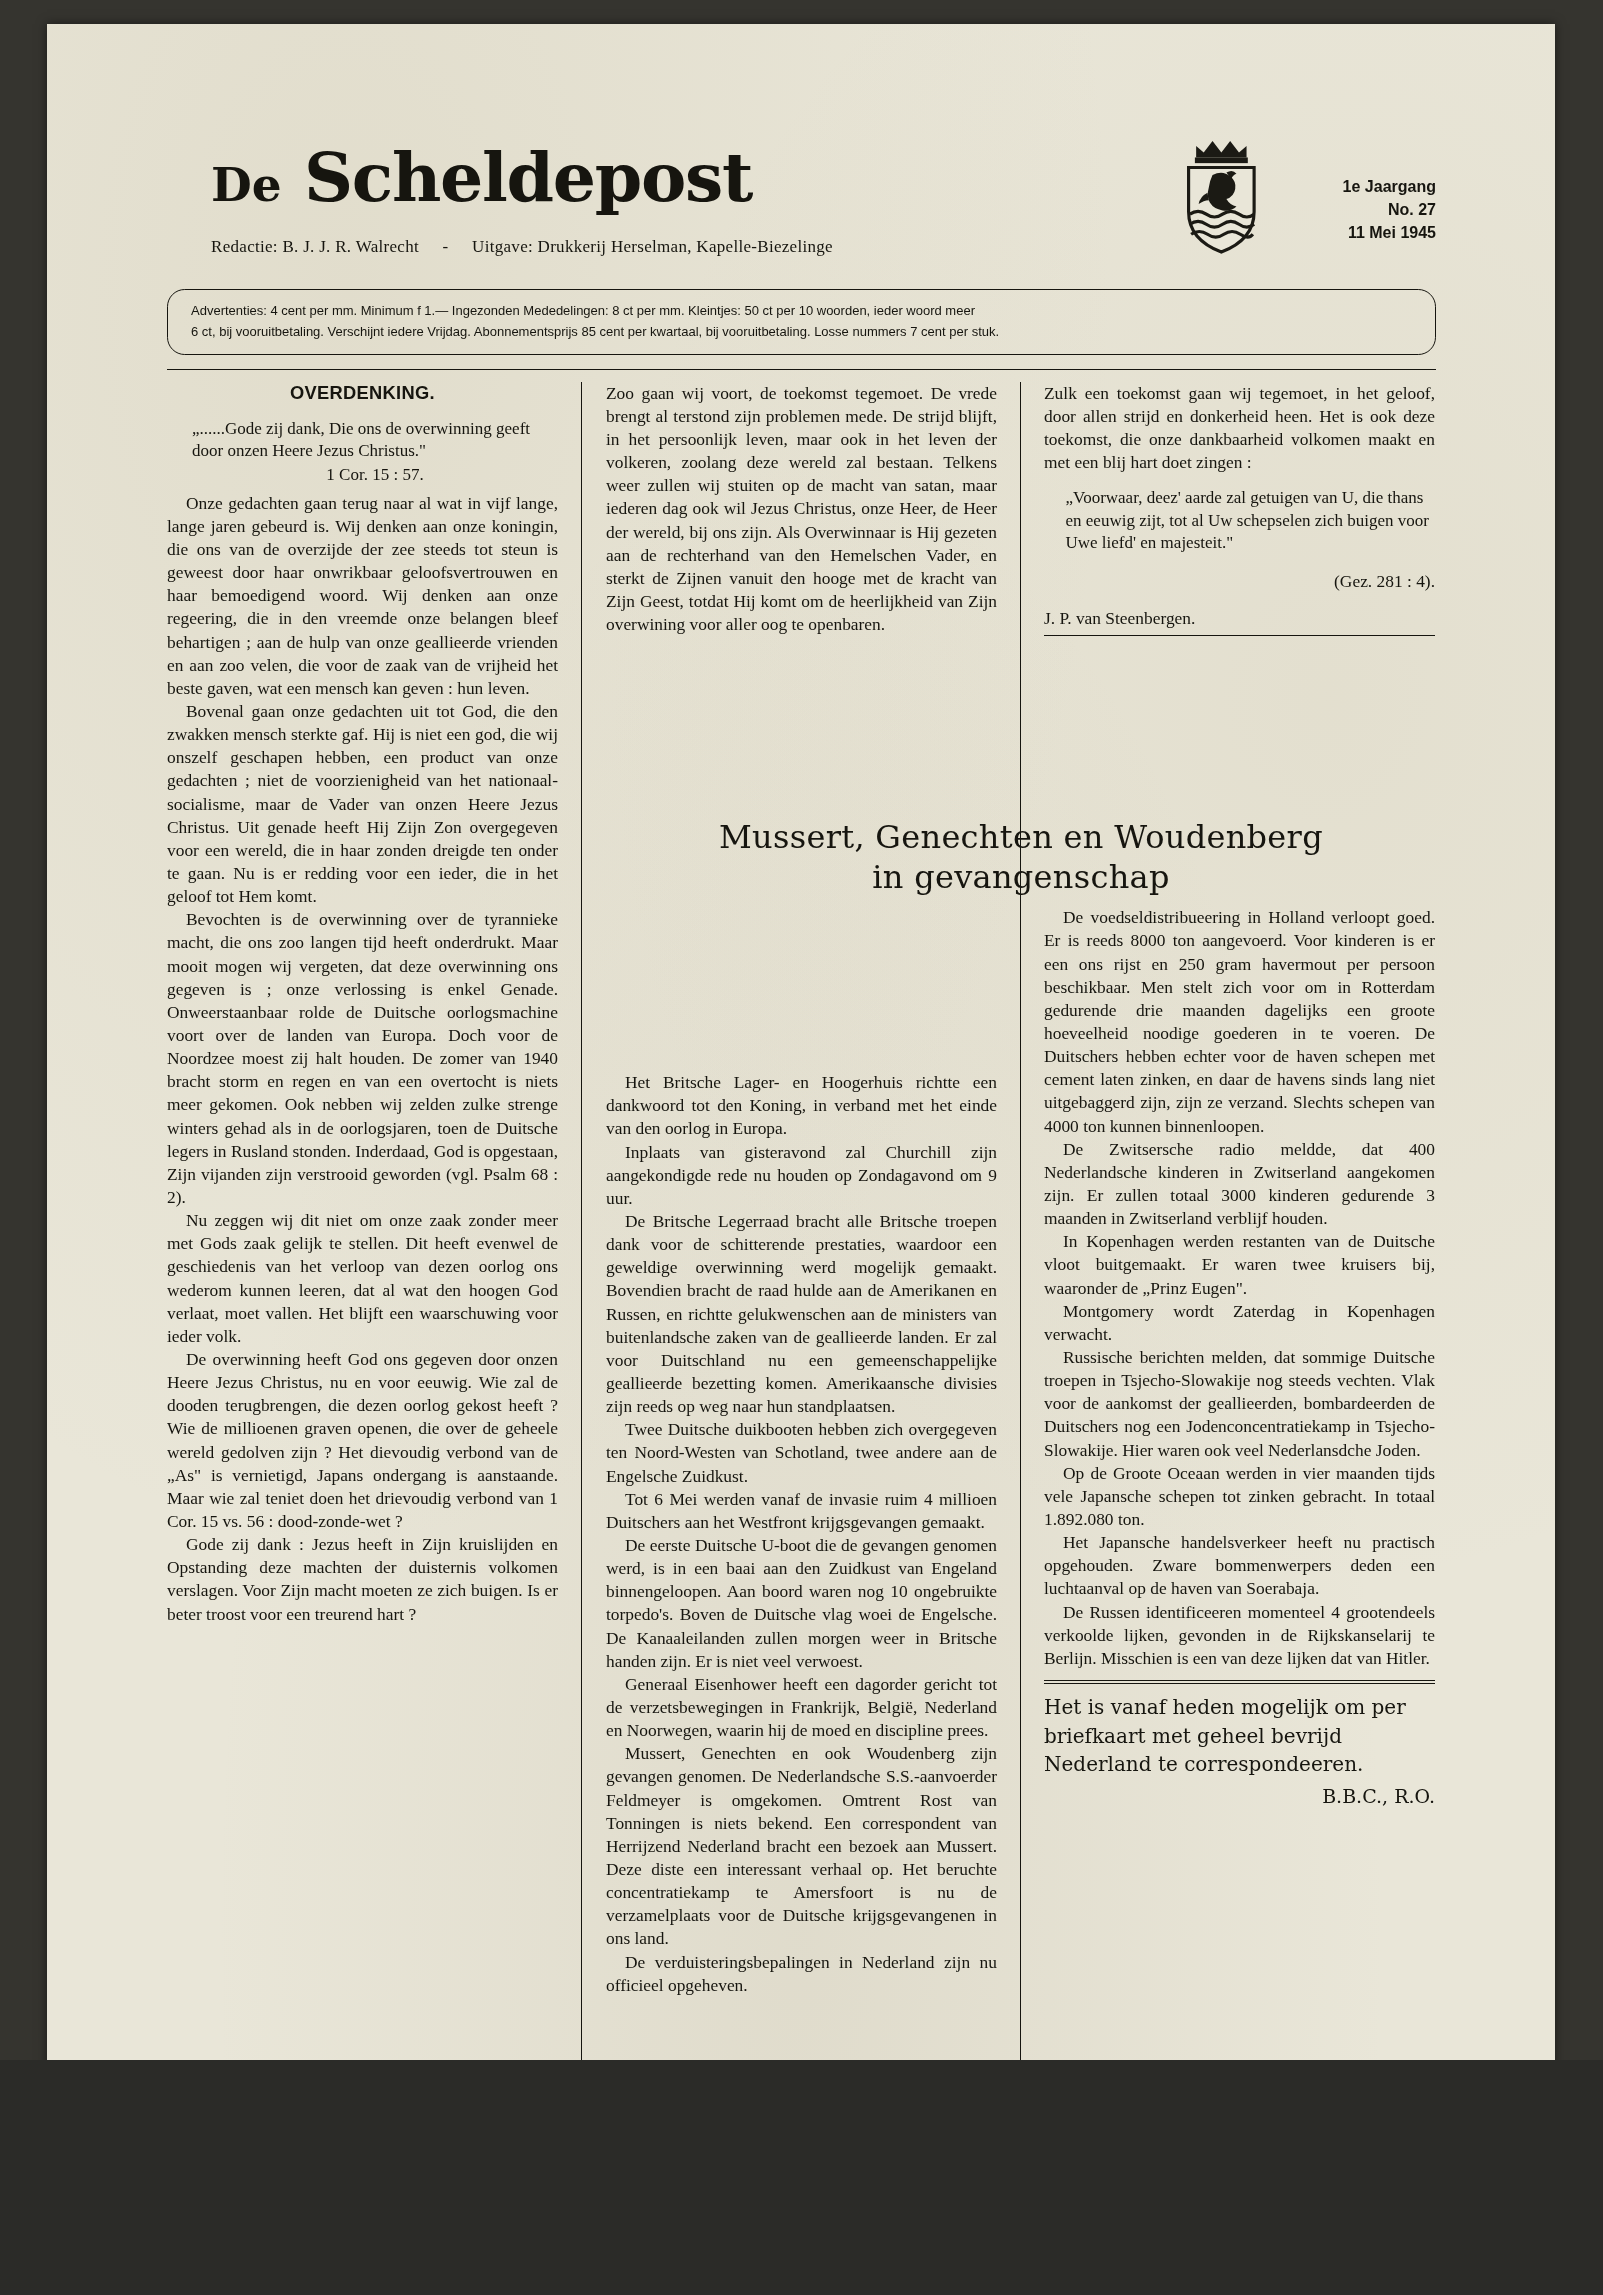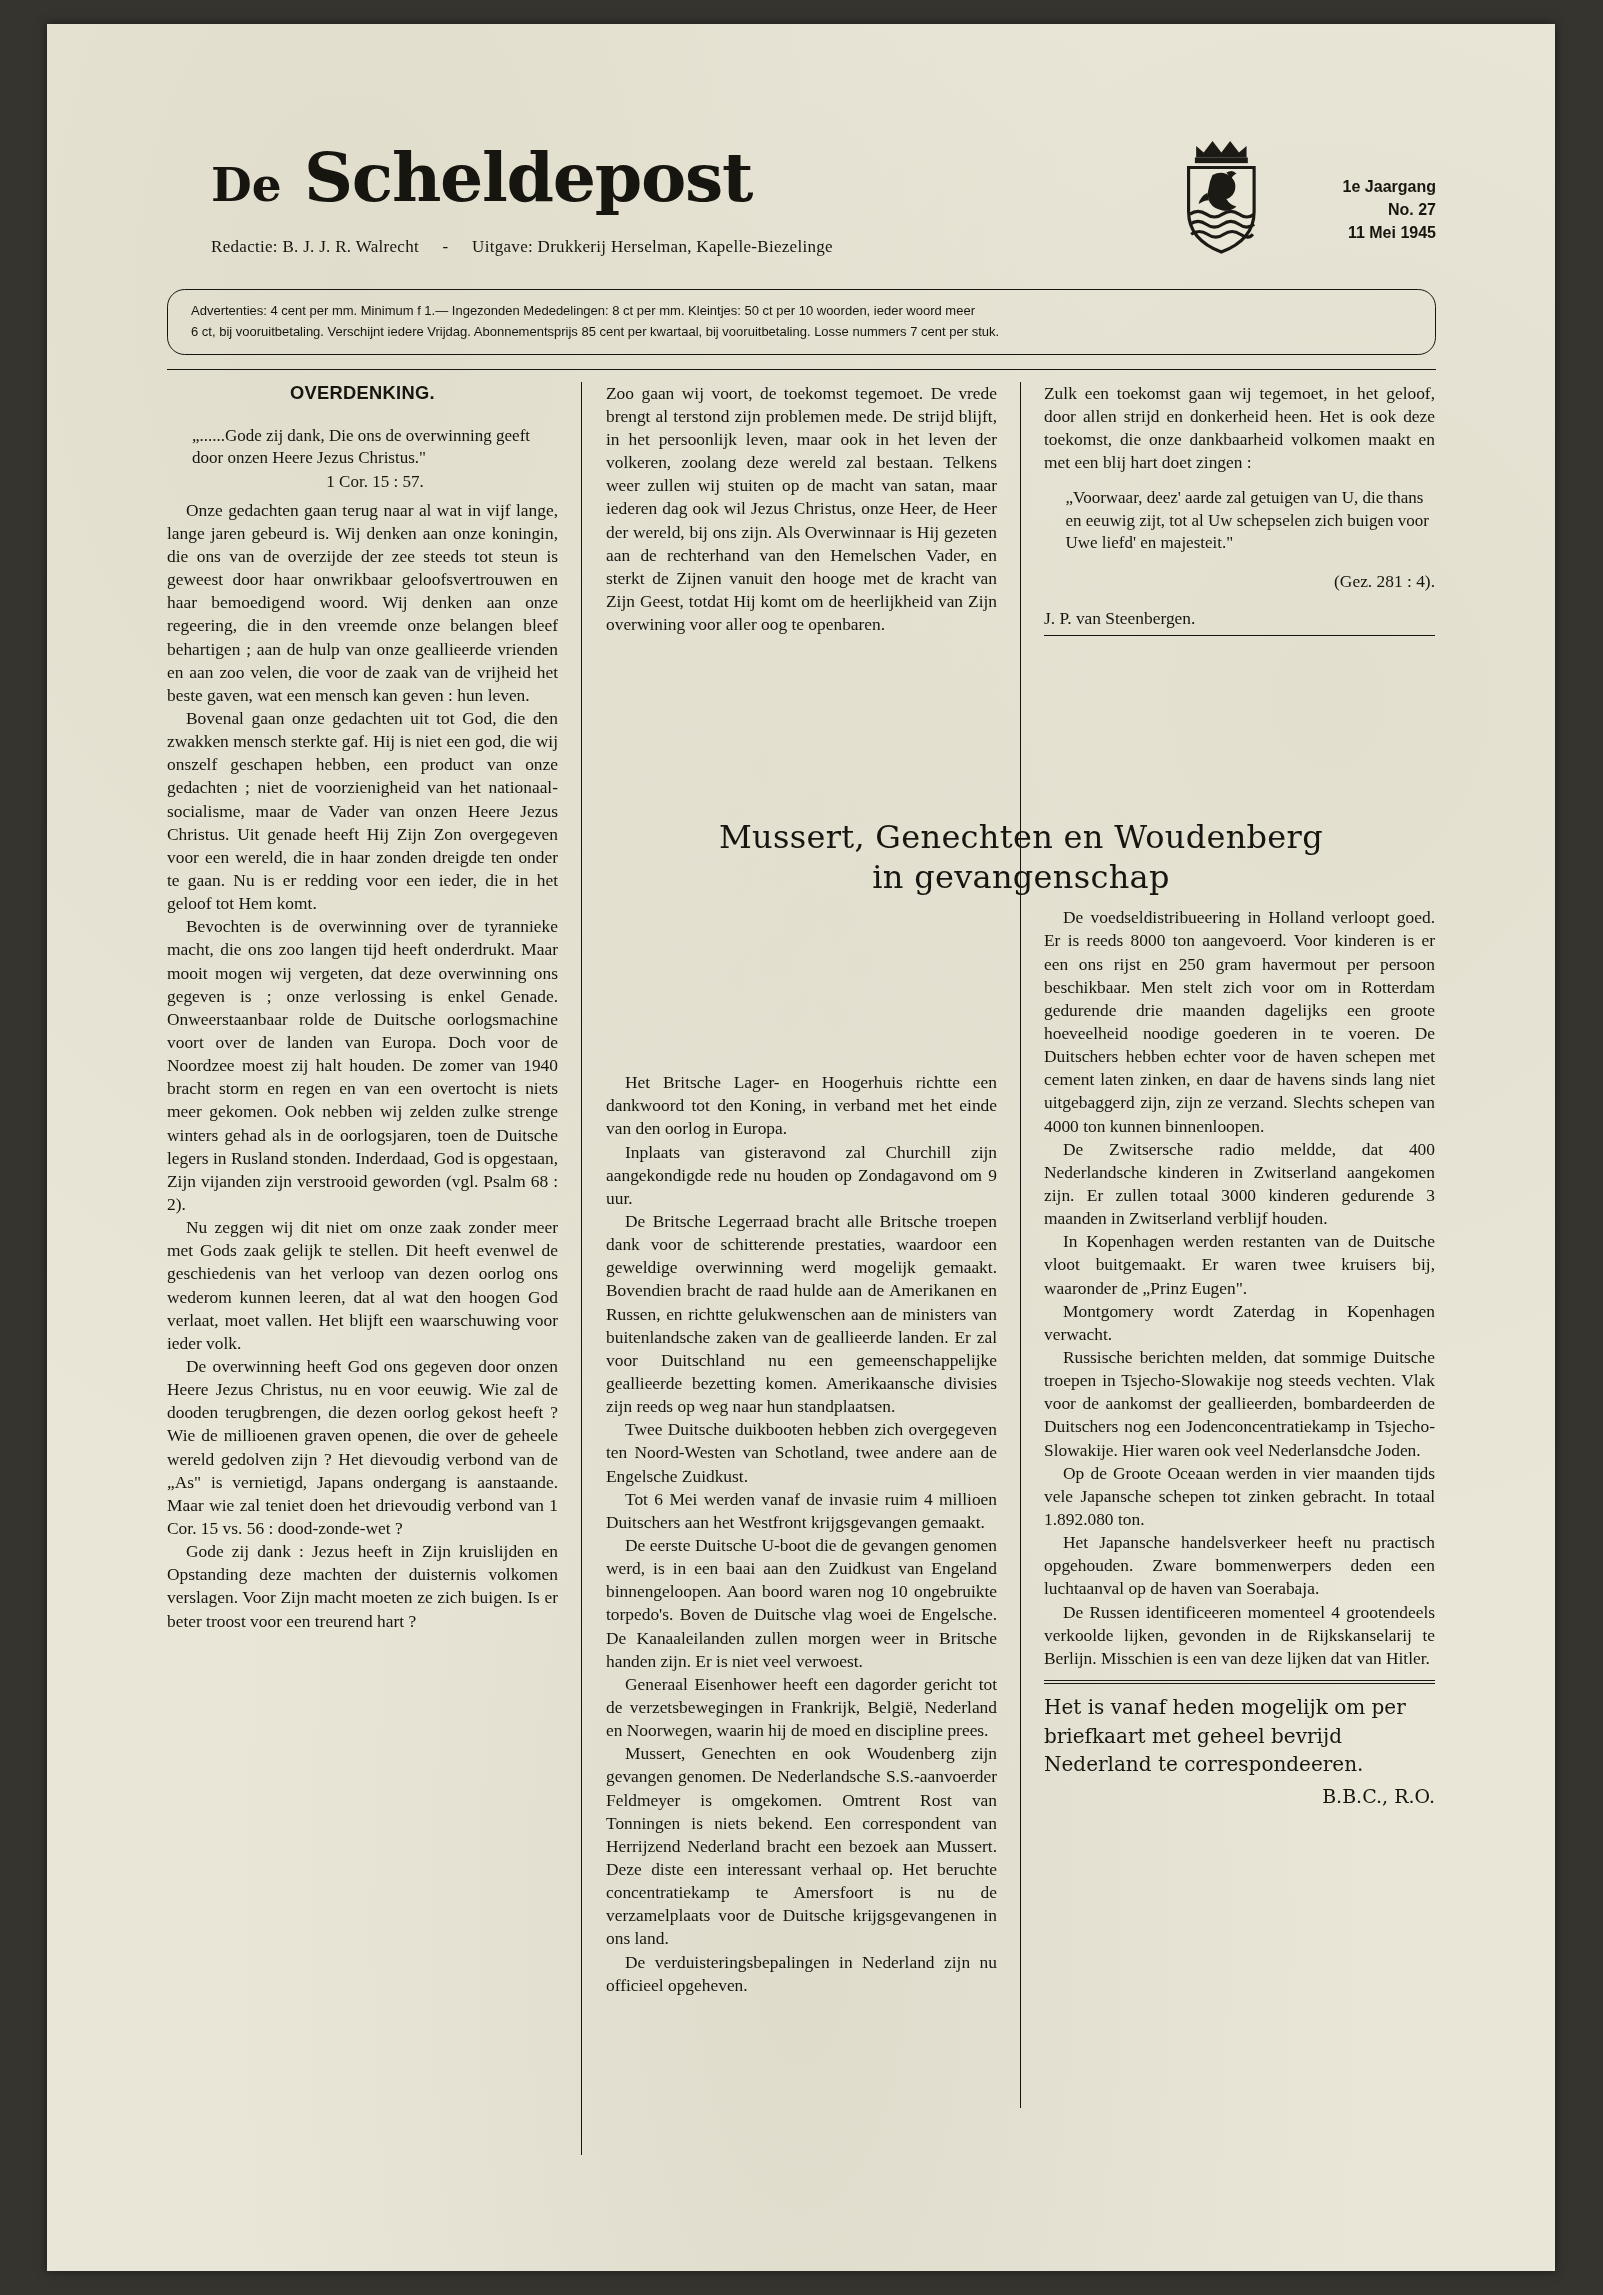--- a/index.html
+++ b/index.html
@@ -9,21 +9,21 @@
   }
   body {
     width: 1604px;
     height: 2295px;
     font-family: "Liberation Serif", serif;
   }
   .page {
     position: absolute;
     left: 0; top: 0;
     width: 1604px;
-    height: 2295px;
+    height: 2060px;
     background: #35342f;
     overflow: hidden;
   }
   .sheet {
     position: absolute;
     left: 47px;
     top: 24px;
     width: 1508px;
     height: 2247px;
     background: #e9e6d8;
@@ -152,21 +152,21 @@
     hyphens: auto;
   }
   p.noind { text-indent: 0; }
   .secthead {
     font-family: "Liberation Sans", sans-serif;
     font-weight: bold;
     font-size: 18.3px;
     letter-spacing: 0.3px;
     text-align: center;
     color: #16150f;
-    margin-bottom: 21px;
+    margin-bottom: 14px;
   }
   .epigraph {
     font-size: 17px;
     line-height: 1.33;
     color: #16150f;
     text-align: left;
     padding-left: 25px;
     margin-bottom: 5px;
   }
   .epigraph .ref {

